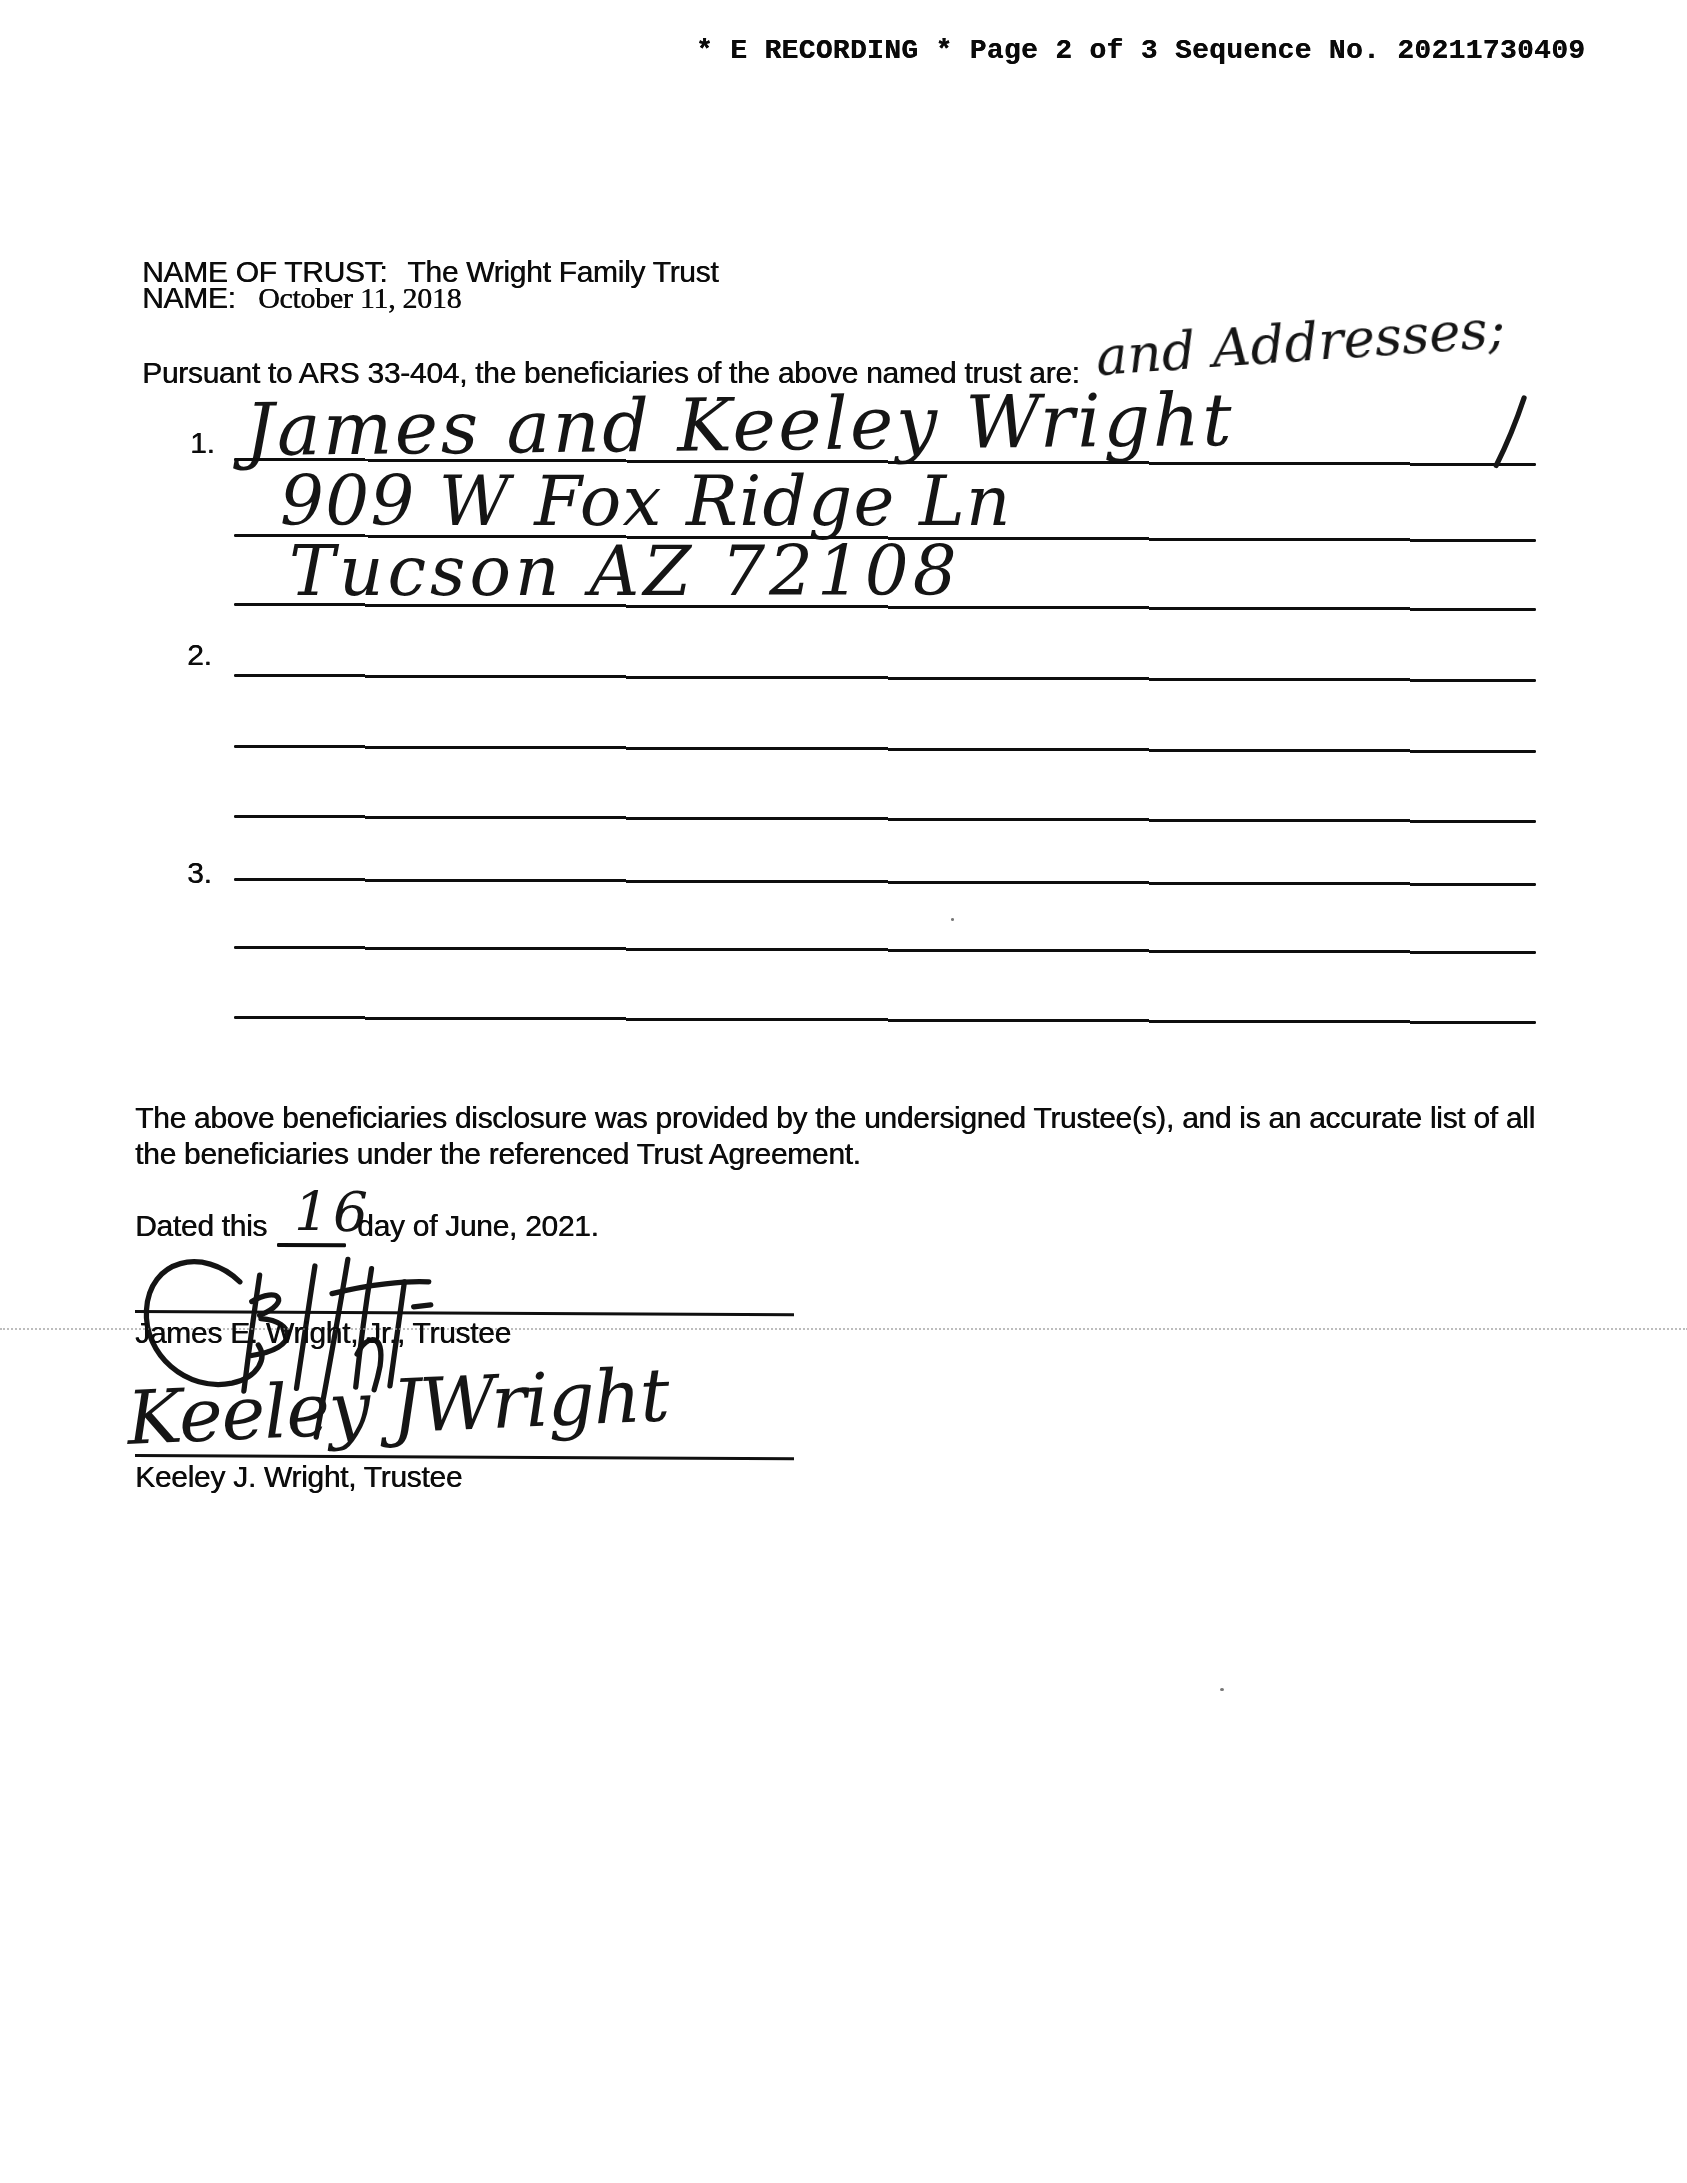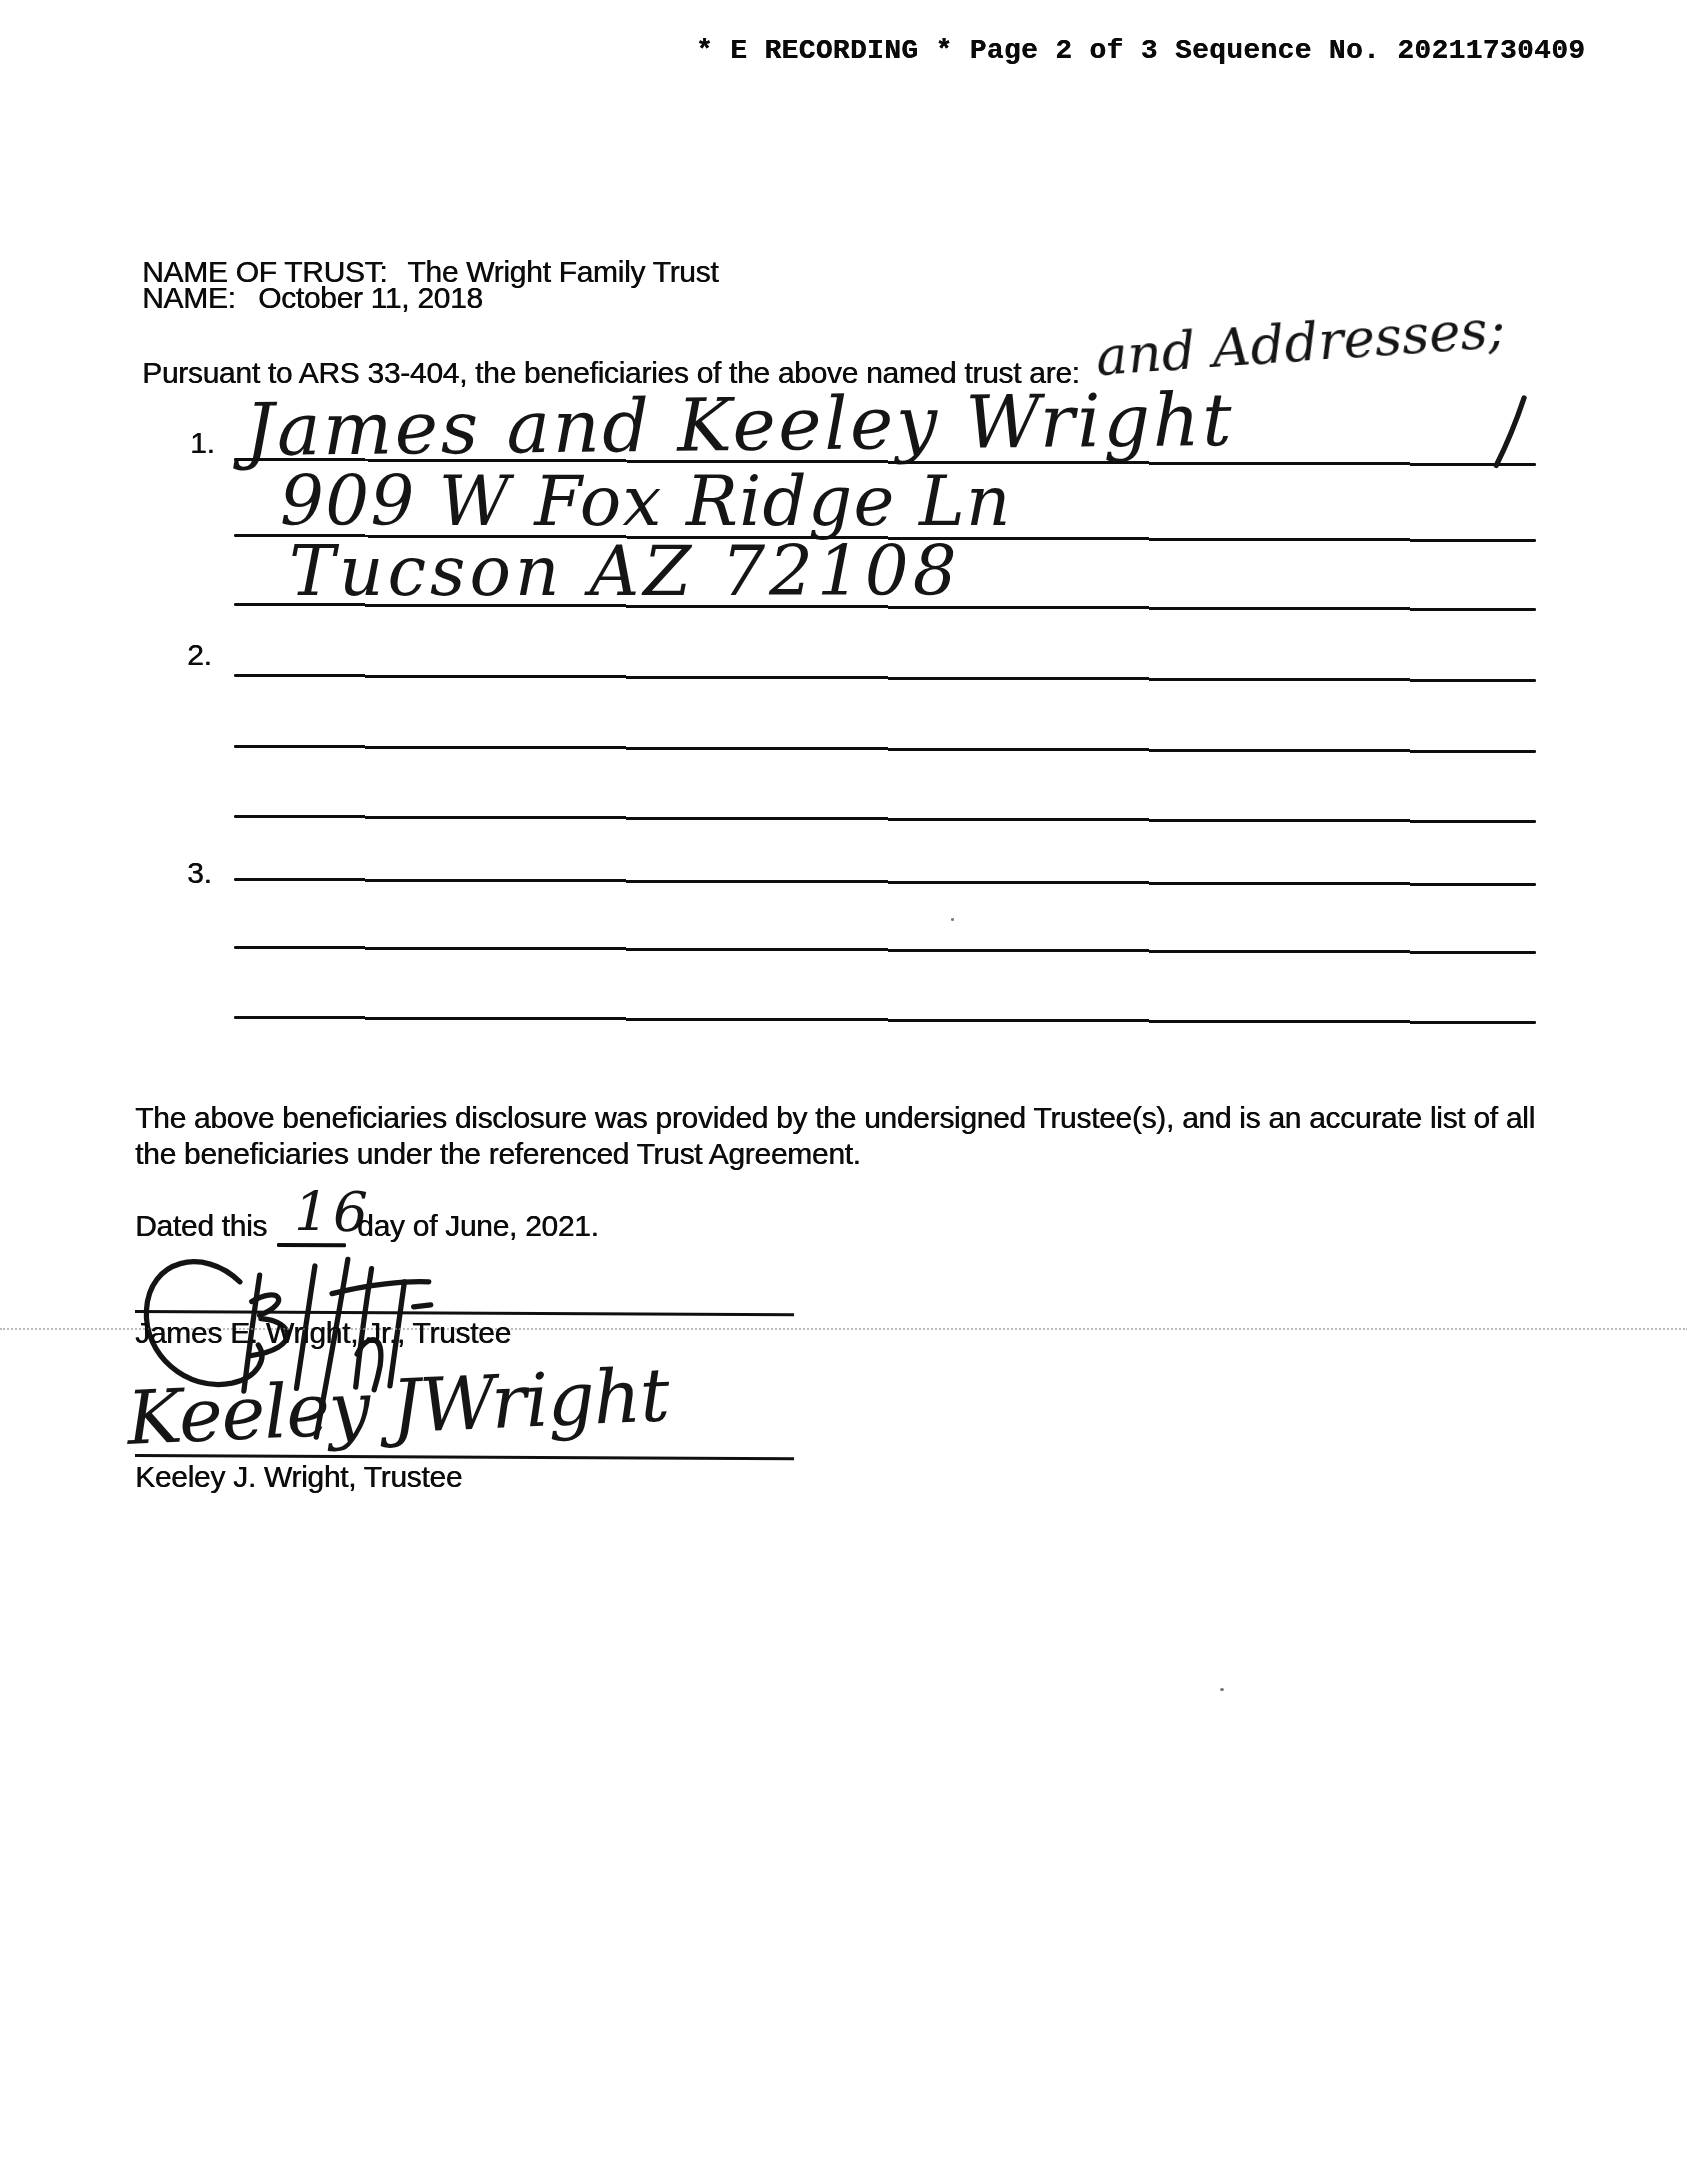--- a/index.html
+++ b/index.html
@@ -43,21 +43,21 @@
 
 <div class="scan">
 
   <div class="abs mono" style="left:696px;top:14.5px;font-size:28px;letter-spacing:0.3px;">* E RECORDING * Page 2 of 3 Sequence No. 20211730409</div>
 
   <div class="abs typed" style="left:142px;top:212px;font-size:30px;margin-top:44px;">
     <span>NAME OF TRUST:</span><span style="margin-left:20px;">The Wright Family Trust</span>
   </div>
 
   <div class="abs typed" style="left:142px;top:282px;font-size:30px;">
-    <span>NAME:</span><span style="margin-left:22.4px;">October 11, 2018</span>
+    <span>NAME:</span><span style="margin-left:22.4px;font-family:Liberation Serif, serif;">October 11, 2018</span>
   </div>
 
   <div class="abs typed" style="left:142px;top:357px;font-size:30px;">Pursuant to ARS 33-404, the beneficiaries of the above named trust are:</div>
   <div class="abs hw" style="left:1096px;top:330px;font-size:53px;transform:rotate(-4deg);transform-origin:left center;">and Addresses;</div>
 
   <div class="abs typed" style="left:190px;top:427px;font-size:30px;">1.</div>
   <div class="abs hw" style="left:245px;top:388px;font-size:73px;letter-spacing:2.6px;transform:rotate(-0.6deg);">James and Keeley Wright</div>
   <div class="abs rule" style="left:234px;top:458px;width:1302px;"></div>
   <div class="abs hw" style="left:280px;top:467px;font-size:69px;letter-spacing:1.3px;">909 W Fox Ridge Ln</div>
   <div class="abs rule" style="left:234px;top:534px;width:1302px;"></div>

